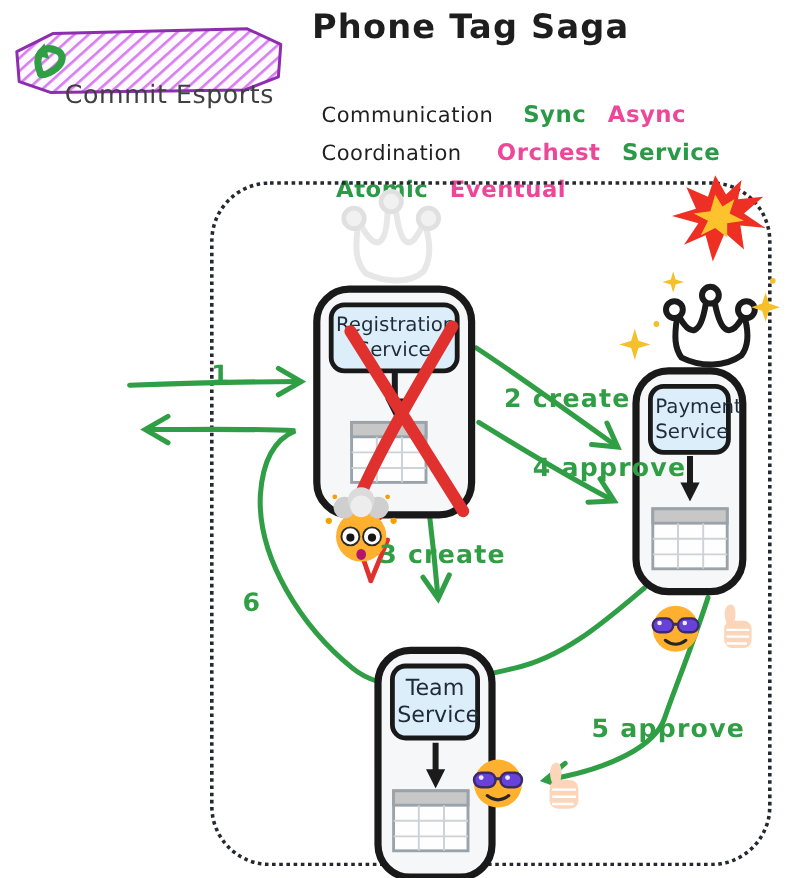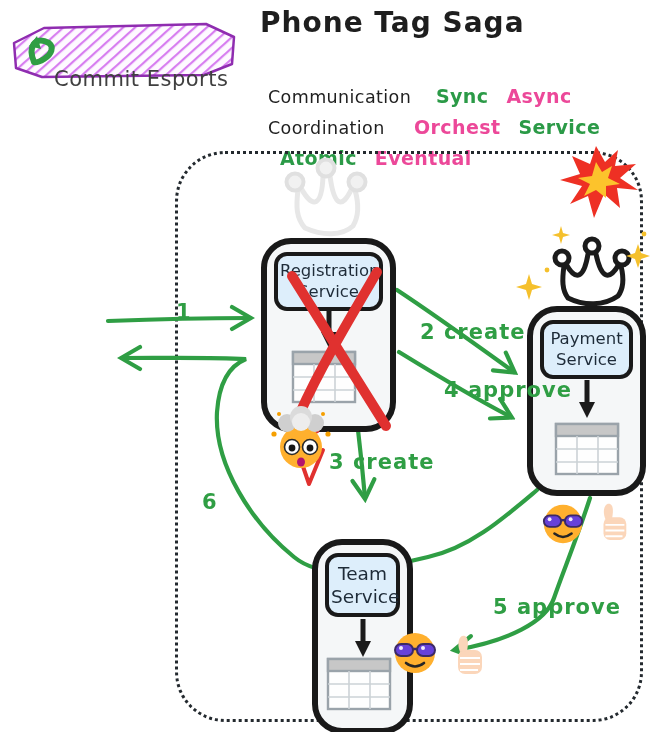--- a/index.html
+++ b/index.html
@@ -141,21 +141,21 @@
       <path d="M9,2 L9,26" stroke="#1b1b1b" stroke-width="5"></path>
       <polygon points="1,24 9,40 17,24" fill="#1b1b1b"></polygon>
     </svg>
     <svg class="phone-table" width="66" height="58" viewBox="0 0 66 58" style="left:46%; top:102px;">
       <rect x="2" y="6" width="62" height="50" fill="#fefefe" stroke="#9aa3aa" stroke-width="2.4"></rect>
       <rect x="2" y="6" width="62" height="12" fill="#c7c7c7" stroke="#9aa3aa" stroke-width="2.4"></rect>
       <path d="M23,18 V56 M44,18 V56 M2,31 H64 M2,44 H64" stroke="#ccd2d6" stroke-width="1.6" fill="none"></path>
     </svg>
   </div>
 
-  <div class="phone" style="left:527px; top:306px; width:119px; height:190px;text-decoration:underline;">
+  <div class="phone" style="left:527px; top:306px; width:95px; height:190px;text-decoration:underline;">
     <div class="phone-header">Payment Service</div>
     <svg class="phone-arrow" width="18" height="40" viewBox="0 0 18 40" style="top:66px;">
       <path d="M9,2 L9,26" stroke="#1b1b1b" stroke-width="5"></path>
       <polygon points="1,24 9,40 17,24" fill="#1b1b1b"></polygon>
     </svg>
     <svg class="phone-table" width="66" height="58" viewBox="0 0 66 58">
       <rect x="2" y="6" width="62" height="50" fill="#fefefe" stroke="#9aa3aa" stroke-width="2.4"></rect>
       <rect x="2" y="6" width="62" height="12" fill="#c7c7c7" stroke="#9aa3aa" stroke-width="2.4"></rect>
       <path d="M23,18 V56 M44,18 V56 M2,31 H64 M2,44 H64" stroke="#ccd2d6" stroke-width="1.6" fill="none"></path>
     </svg>
@@ -226,18 +226,18 @@
   </svg>
 
   <svg class="abs" style="left:448px; top:632px;" width="40" height="46" viewBox="0 0 40 46">
     <rect x="10" y="18" width="24" height="24" rx="7" fill="#fbd6ba"></rect>
     <path d="M12,20 C8,10 12,2 17,4 C21,6 20,14 19,19 Z" fill="#fbd6ba"></path>
     <path d="M12,26 h20 M12,32 h20 M12,38 h18" stroke="#fff" stroke-width="2" fill="none"></path>
   </svg>
 
   <div class="arrow-label" style="left:176px; top:300px;">1</div>
   <div class="arrow-label" style="left:420px; top:320px;">2 create</div>
-  <div class="arrow-label" style="left:316px; top:450px;margin-left:13px;">3 create</div>
+  <div class="arrow-label" style="left:316px; top:450px;">3 create</div>
   <div class="arrow-label" style="left:444px; top:378px;">4 approve</div>
   <div class="arrow-label" style="left:493px; top:595px;text-align:center;">5 approve</div>
   <div class="arrow-label" style="left:202px; top:490px;">6</div>
 
 </div>
 
 </body></html>

